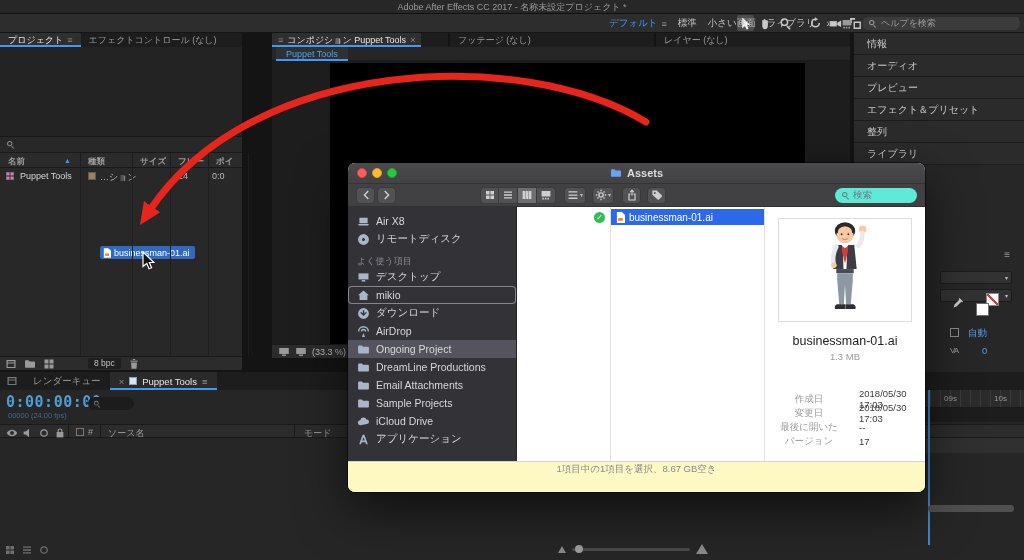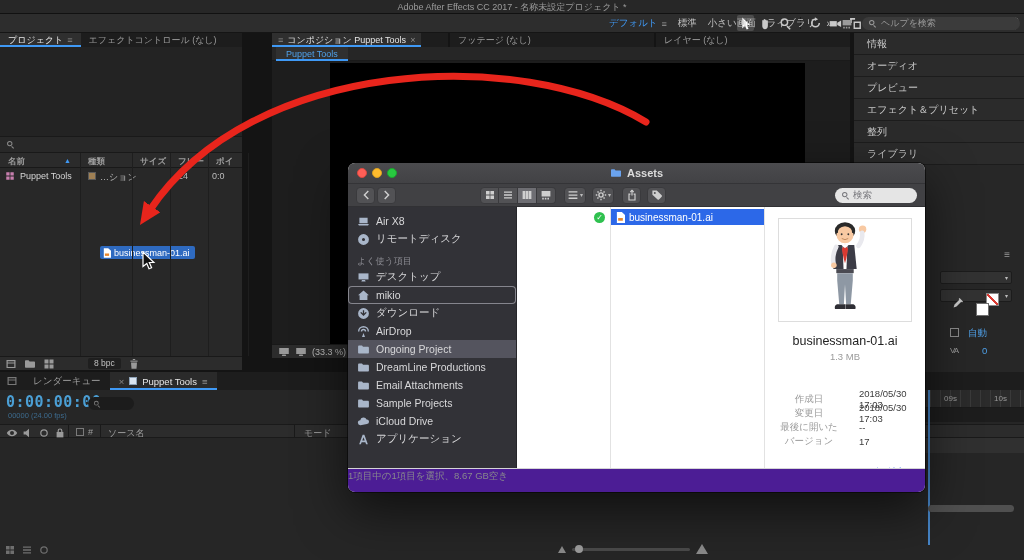--- a/index.html
+++ b/index.html
@@ -131,42 +131,42 @@
   .f-toolbar{height:23px;background:#414144;border-bottom:1px solid #313134;display:flex;align-items:center;padding:0 8px;flex:none;}
   .fbtn{height:17px;min-width:19px;background:#525255;border:1px solid #3a3a3d;border-radius:4px;display:flex;align-items:center;justify-content:center;color:#cfcfcf;gap:1px;padding:0 2px;}
   .navgap{width:2px;}
   .segspacer{width:84px;}
   .seg{display:flex;}
   .seg .fbtn{border-radius:0;border-left-width:0;}
   .seg .fbtn:first-child{border-radius:4px 0 0 4px;border-left-width:1px;}
   .seg .fbtn:last-child{border-radius:0 4px 4px 0;}
   .seg .fbtn.selseg{background:#6e6e73;}
   .fgap6{width:6px;} .fgap8{width:8px;}
-  .f-search{margin-left:auto;width:82px;height:15px;background:#e5e5e5;border-radius:8px;display:flex;align-items:center;gap:3px;padding:0 6px;color:#77777c;font-size:9.5px;}
+  .f-search{margin-left:auto;width:82px;height:15px;background:#5eead4;border-radius:8px;display:flex;align-items:center;gap:3px;padding:0 6px;color:#77777c;font-size:9.5px;}
   .f-body{flex:1;display:flex;min-height:0;}
   .f-side{width:168px;background:#323237;padding-top:5px;overflow:hidden;flex:none;}
   .fs-row{height:18px;display:flex;align-items:center;gap:6px;padding:0 9px;color:#d8d8da;font-size:10.5px;white-space:nowrap;}
   .fs-row .icn{color:#a9b6c9;flex:none;}
   .fs-row.sel{background:#54545e;}
   .fs-row.foc{box-shadow:inset 0 0 0 1px #85858d;border-radius:4px;}
   .fs-label{height:16px;line-height:18px;padding-left:9px;color:#8b8b92;font-size:9px;margin-top:4px;}
   .f-col1{width:95px;background:#fff;border-left:1px solid #26262a;border-right:1px solid #e2e2e2;position:relative;flex:none;}
   .f-check{position:absolute;right:5px;top:5px;width:11px;height:11px;border-radius:50%;background:#2fc14f;color:#fff;display:flex;align-items:center;justify-content:center;font-size:8px;line-height:1;}
   .f-col2{width:154px;background:#fff;border-right:1px solid #e2e2e2;padding-top:2px;flex:none;}
   .f-filerow{height:16px;background:#2c68e8;display:flex;align-items:center;gap:4px;padding:0 5px;color:#fff;font-size:10px;white-space:nowrap;}
   .f-prev{flex:1;background:#fff;display:flex;flex-direction:column;align-items:center;}
   .f-imgbox{margin-top:11px;width:134px;height:114px;border:1px solid #ddd;display:flex;align-items:center;justify-content:center;}
   .f-name{margin-top:12px;font-size:12.5px;color:#222;}
   .f-size{margin-top:3px;font-size:9.5px;color:#9a9a9a;}
   #meta-rows{margin-top:30px;width:100%;}
   .meta-row{display:flex;height:14px;font-size:9.5px;align-items:center;}
   .m-l{width:88px;text-align:center;color:#9a9a9a;flex:none;}
   .m-v{margin-left:6px;color:#3b3b3b;}
   .f-tags{margin-top:18px;font-size:9.5px;color:#2c68e8;align-self:flex-start;margin-left:94px;}
-  .f-status{height:24px;background:#4c1d95;border-top:1px solid #d4d4d6;text-align:left;line-height:14px;color:#88888d;font-size:9.5px;flex:none;}
+  .f-status{height:31px;background:#fef9c3;border-top:1px solid #d4d4d6;text-align:center;line-height:14px;color:#88888d;font-size:9.5px;flex:none;}
 
   
   #arrow-overlay{position:absolute;left:0;top:0;z-index:20;pointer-events:none;}
   #mouse-cursor{position:absolute;left:142px;top:251px;z-index:30;pointer-events:none;}
 </style>
 </head>
 <body>
 
 <div id="screen">
 

